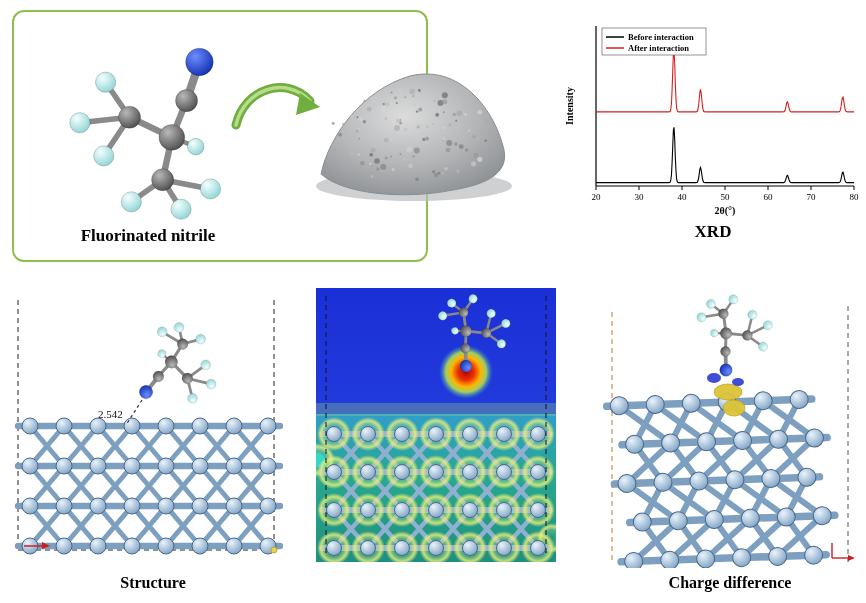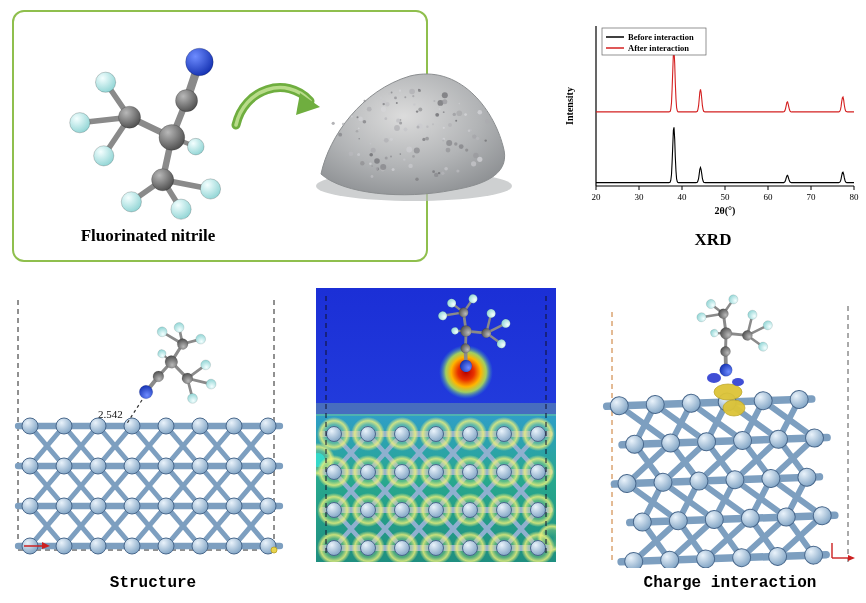--- a/index.html
+++ b/index.html
@@ -3,25 +3,25 @@
 <meta charset="utf-8">
 <style>
   *{margin:0;padding:0;box-sizing:border-box}
   html,body{background:#fff}
   #canvas{position:relative;width:866px;height:603px;background:#fff;
           font-family:"Liberation Serif",serif;overflow:hidden;color:#000}
   .abs{position:absolute}
   .caption{position:absolute;font-weight:bold;font-size:17px;text-align:center;color:#000;
            font-family:"Liberation Serif",serif}
   .panel-label{position:absolute;font-weight:bold;font-size:16px;text-align:center;color:#000;
-           font-family:Liberation Mono, monospace}
+           font-family:Liberation Serif, serif}
   #reaction-panel{position:absolute;left:12px;top:10px;width:416px;height:252px;
            border:2px solid #8fbf4d;border-radius:12px;background:#fff}
   #xrd-block{position:absolute;left:562px;top:14px;width:302px;height:252px}
-  #xrd-title{text-align:center;font-weight:bold;font-size:17px;margin-top:8px}
+  #xrd-title{text-align:center;font-weight:bold;font-size:17px;}
   svg text{font-family:"Liberation Serif",serif}
 </style>
 </head>
 <body>
 
 <svg style="position:absolute;width:0;height:0" aria-hidden="true">
   <defs>
     <radialGradient id="gC" cx="35%" cy="30%" r="75%">
       <stop offset="0%" stop-color="#b8b8b8"></stop>
         <stop offset="100%" stop-color="#4d4d4d"></stop>
@@ -618,14 +618,14 @@
         <circle cx="168" cy="138" r="9" fill="url(#gF)" stroke="rgba(0,0,0,.25)" stroke-width="0.8"></circle>
       </g>
       <ellipse cx="118" cy="86" rx="7" ry="5" fill="#2b3bd0" opacity="0.9"></ellipse>
       <ellipse cx="142" cy="90" rx="6" ry="4" fill="#2b3bd0" opacity="0.9"></ellipse>
       <line x1="236" y1="266" x2="252" y2="266" stroke="#cc2020" stroke-width="1.4"></line>
       <polygon points="252,263 259,266 252,269" fill="#cc2020"></polygon>
       <line x1="236" y1="266" x2="236" y2="251" stroke="#cc2020" stroke-width="1.4"></line>
     </svg>
 
   <div class="panel-label" style="left:8px;top:574px;width:290px">Structure</div>
-  <div class="panel-label" style="left:596px;top:574px;width:268px">Charge interaction</div>
+  <div class="panel-label" style="left:596px;top:574px;width:268px">Charge difference</div>
 </div>
 
 </body></html>

